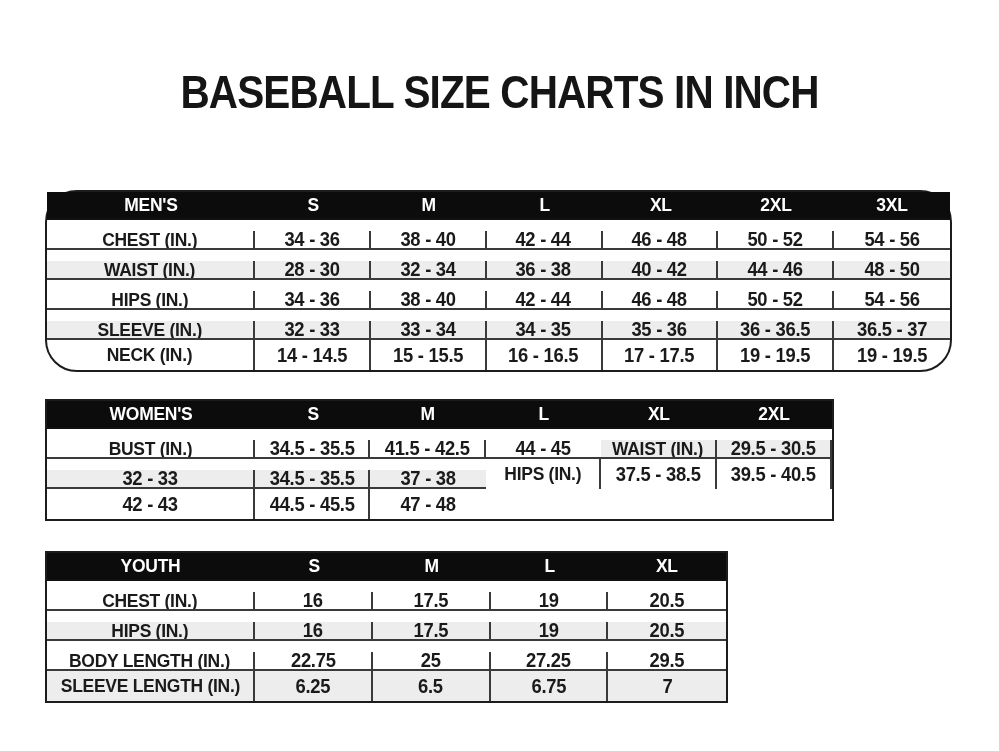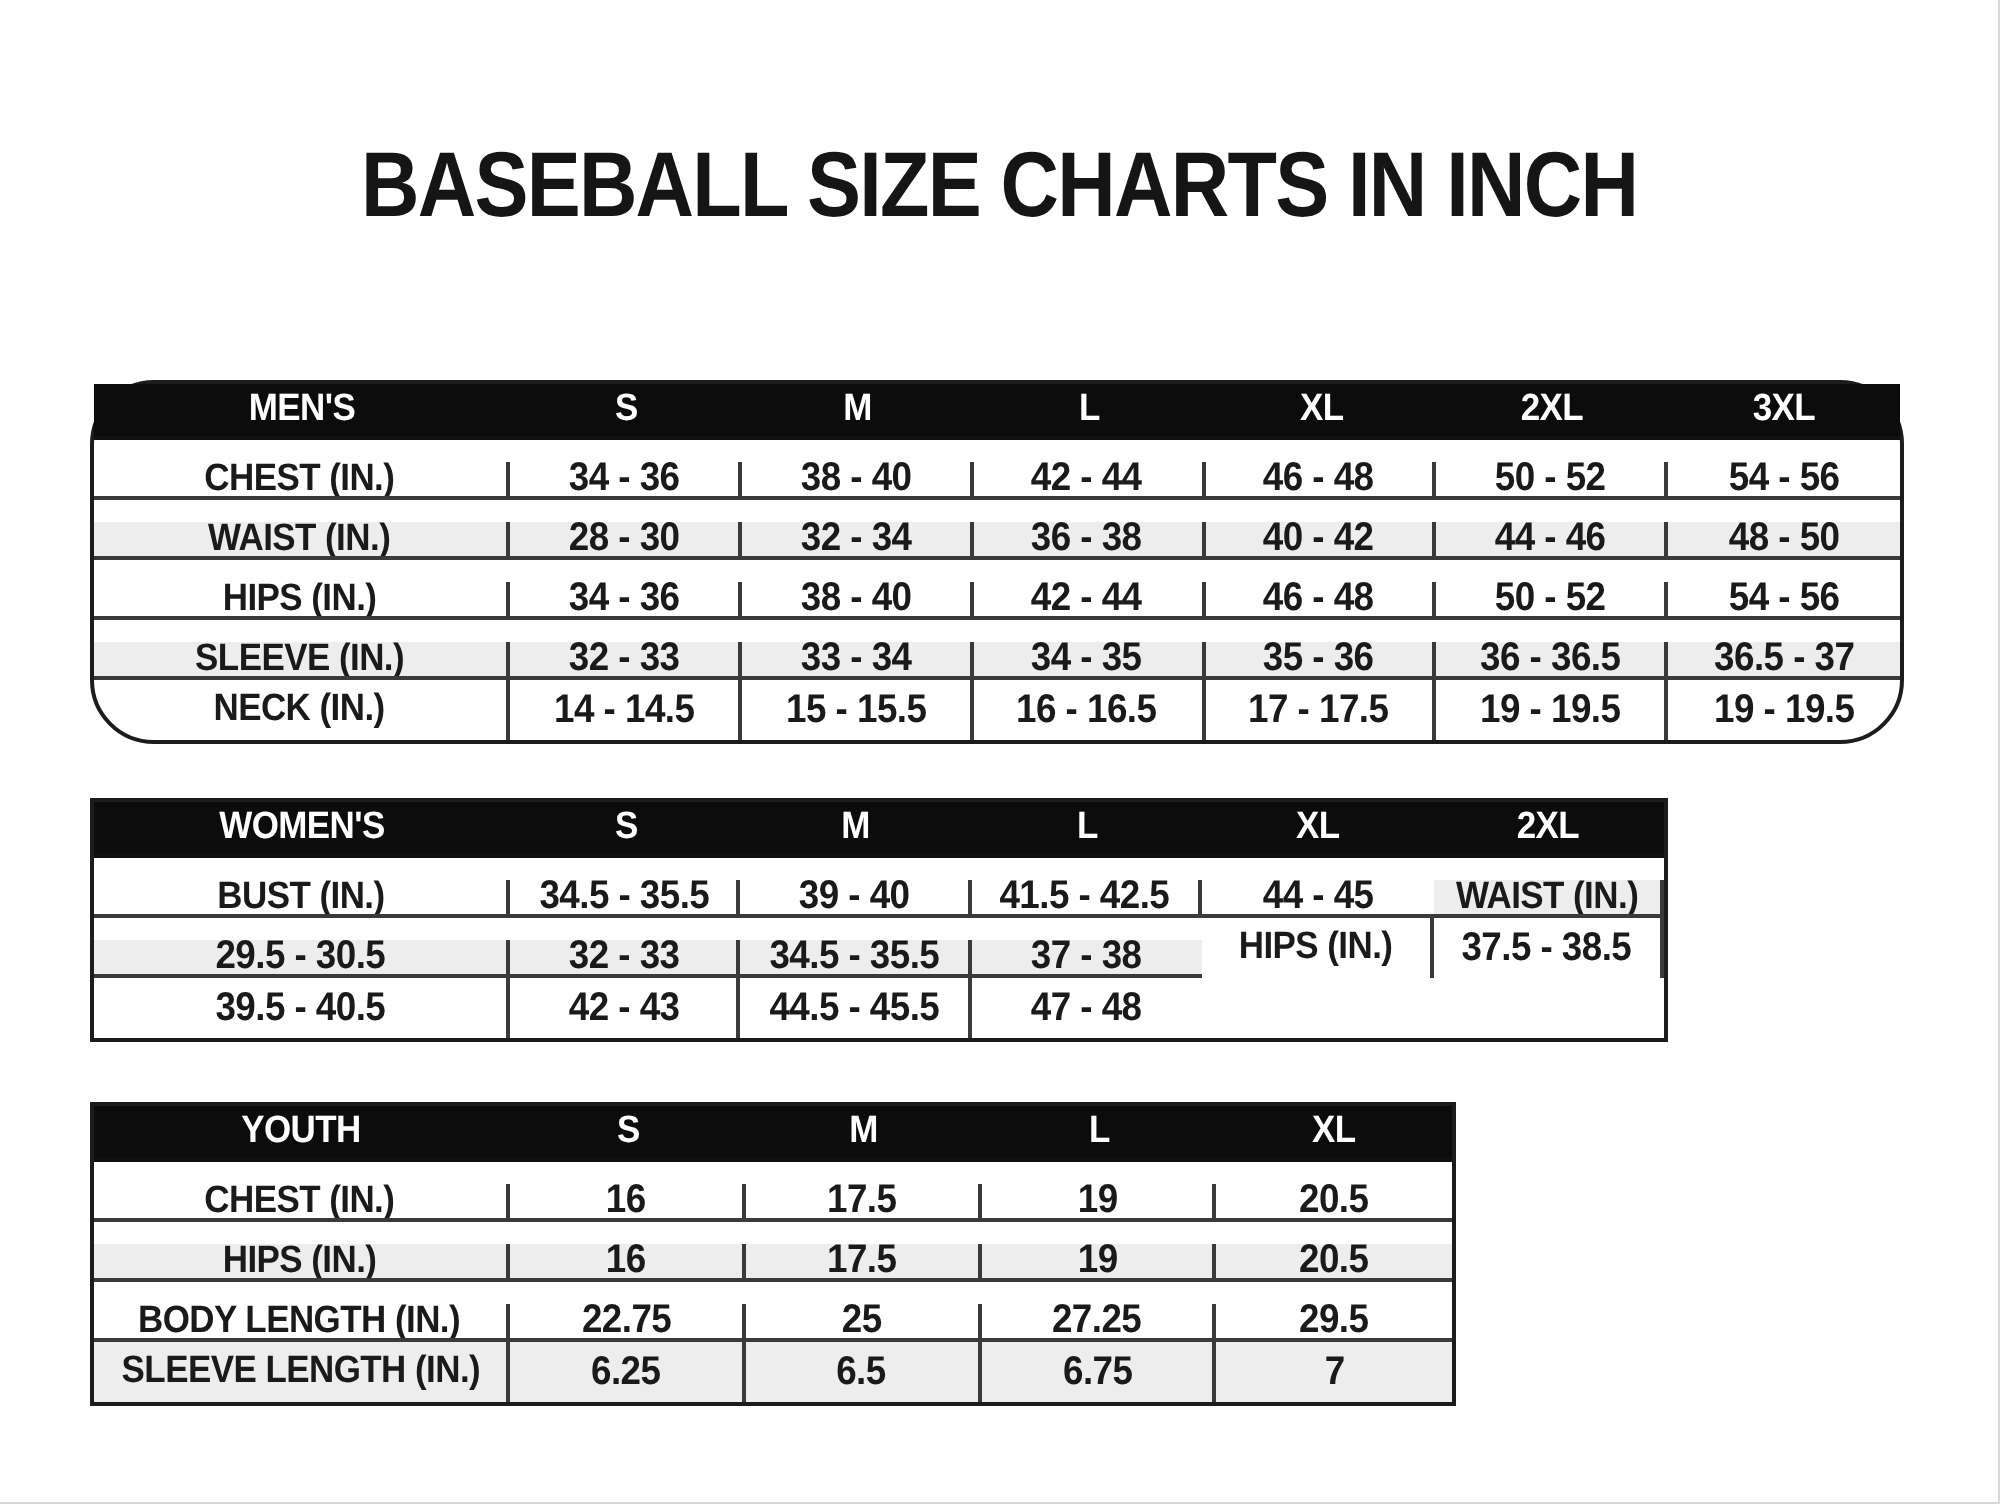--- a/index.html
+++ b/index.html
@@ -230,23 +230,20 @@
         <div class="c hc">
           <span class="condense">2XL</span>
         </div>
         <div class="c lc bR bB">
           <span class="condense">BUST (IN.)</span>
         </div>
         <div class="c vc bR bB">
           <span class="condense">34.5 - 35.5</span>
         </div>
         <div class="c vc bR bB">
-          <span class="condense">39 - 40</span>
-        </div>
-        <div class="c vc bR bB">
           <span class="condense">41.5 - 42.5</span>
         </div>
         <div class="c vc bB">
           <span class="condense">44 - 45</span>
         </div>
         <div class="c lc bR bB alt">
           <span class="condense">WAIST (IN.)</span>
         </div>
         <div class="c vc bR bB alt">
           <span class="condense">29.5 - 30.5</span>

